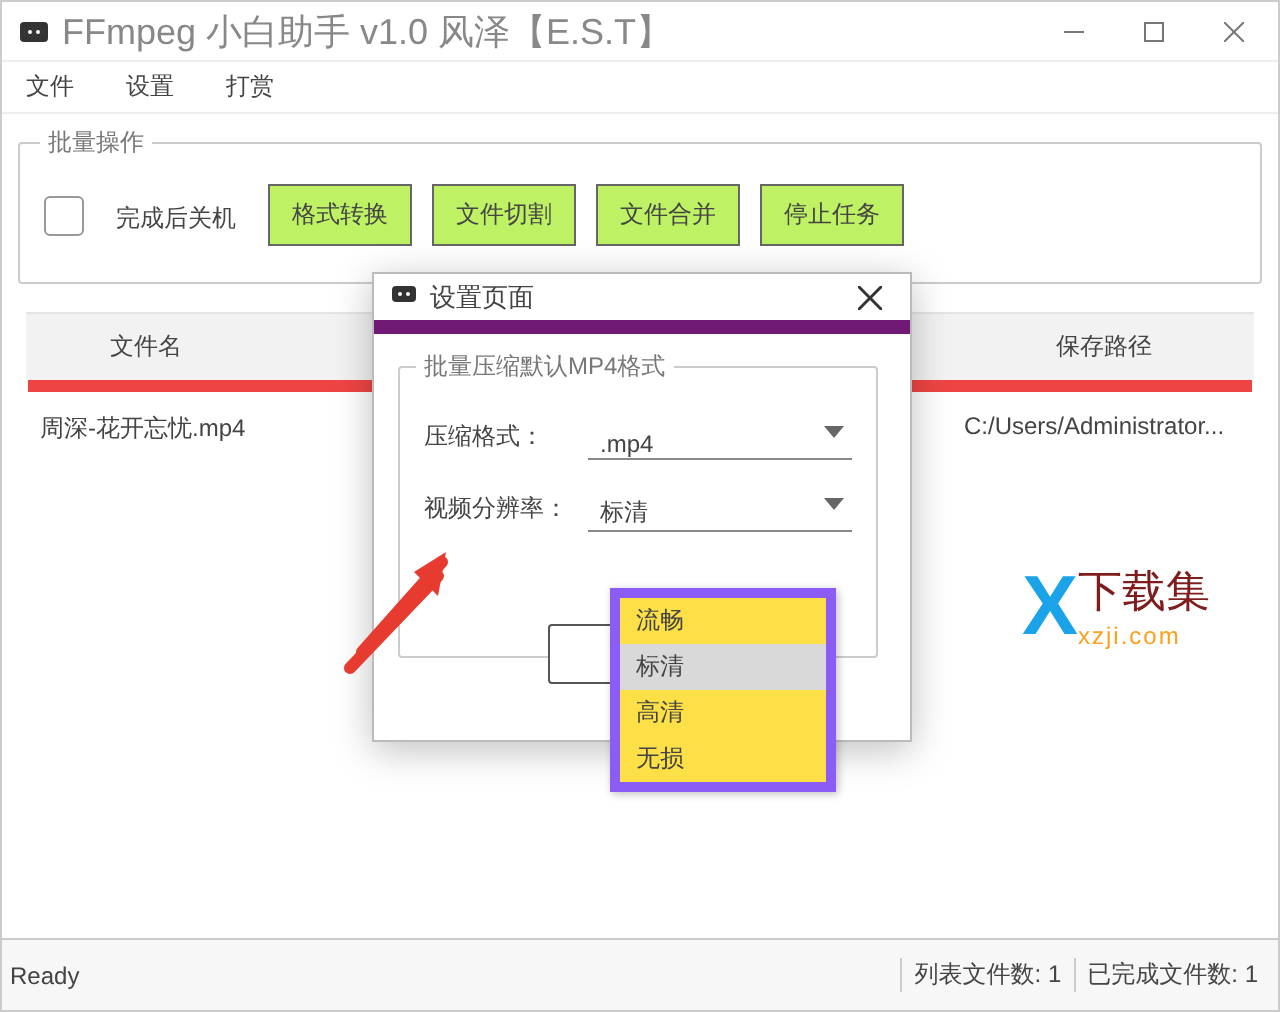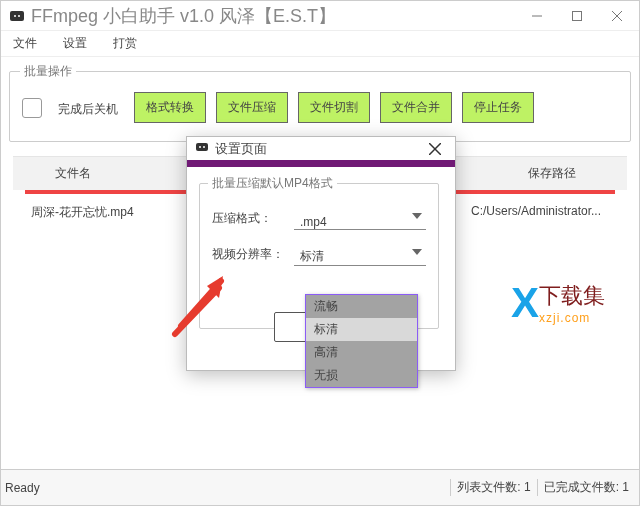--- a/index.html
+++ b/index.html
@@ -19,21 +19,21 @@
   .batchrow{display:flex;align-items:center;gap:10px}
   .chklabel{display:flex;align-items:flex-end;gap:16px;margin-right:6px}
   .chkbx{width:20px;height:20px;border:1px solid #999;border-radius:3px;background:#fff}
   .btn{border:1px solid #666;background:#bef264;padding:6px 10px;min-width:72px;text-align:center}
   
   .tblhead{display:flex;margin:0 12px;border-top:1px solid #e5e5e5}
   .tblhead .th{background:#f2f2f2;padding:8px 6px;text-align:center;border-right:0;font-family:Liberation Serif, serif;}
   .c1{width:120px}
   .c2{flex:1}
   .c3{width:150px}
-  .tblrow{display:flex;margin:0 24px;border-top:4px solid #ef4444}
+  .tblrow{display:flex;margin:0 13px;border-top:6px solid #ef4444}
   .tblrow .td{padding:10px 6px;white-space:nowrap;overflow:hidden;text-overflow:ellipsis}
   
   .statusbar{position:absolute;left:0;right:0;bottom:0;height:36px;border-top:1px solid #ccc;display:flex;align-items:center;padding:0 4px;background:#f7f7f7}
   .statusbar .sfill{flex:1}
   .statusbar .scell{border-left:1px solid #ccc;padding:0 6px}
   
   .watermark{position:absolute;right:34px;top:280px;pointer-events:none;display:flex;align-items:center}
   .wmx{font-size:42px;font-weight:900;color:#1aa3e8;line-height:1}
   .wm-cn{font-size:22px;font-weight:400;color:#7f1d1d}
   .wm-url{font-size:12px;color:#ff9f1a;letter-spacing:1px}
@@ -43,21 +43,21 @@
   .modal .mtitle .mtxt{flex:1;font-size:13px}
   .modal .mtitle .mclose{width:24px;height:24px;display:flex;align-items:center;justify-content:center;font-size:16px}
   .modal .group{margin:16px 16px 0 12px;border:1px solid #ccc;border-radius:2px;padding:22px 12px 50px 12px;position:relative}
   .modal .glabel{position:absolute;top:-9px;left:8px;background:#fff;padding:0 4px;color:#777}
   .frow{display:flex;align-items:center;margin-bottom:12px}
   .frow .fl{width:82px;text-align:left;padding-right:4px}
   .dropdown{flex:1;height:24px;border:0;border-bottom:1px solid #888;display:flex;align-items:flex-end;position:relative;padding:0 6px;background:#fff}
   .dropdown .caret{position:absolute;right:4px;top:7px;width:0;height:0;border-left:5px solid transparent;border-right:5px solid transparent;border-top:6px solid #666}
   .savebtn{position:absolute;left:74px;bottom:-14px;width:120px;height:30px;border:1.5px solid #555;background:#fff;border-radius:2px;display:flex;align-items:center;justify-content:center}
   
-  .dlist{position:absolute;left:105px;top:110px;width:113px;background:#a3a3a3;border:1px solid #8b5cf6;box-shadow:1px 1px 4px rgba(0,0,0,0.25)}
+  .dlist{position:absolute;left:105px;top:110px;width:113px;background:#fde047;border:5px solid #8b5cf6;box-shadow:1px 1px 4px rgba(0,0,0,0.25)}
   .dlist .opt{padding:3px 8px}
   .dlist .opt.sel{background:#d9d9d9}
   
   .arrow{position:absolute;left:160px;top:275px;pointer-events:none}
 </style>
 </head>
 <body>
 
 <div class="win">
 
@@ -95,21 +95,20 @@
   </div>
 
   <div class="batchbox">
     <div class="batchlabel">批量操作</div>
     <div class="batchrow">
       <label class="chklabel">
         <span class="chkbx"></span>
         <span>完成后关机</span>
       </label>
       <div class="btn">格式转换</div>
-      <div class="btn">文件压缩</div>
       <div class="btn">文件切割</div>
       <div class="btn">文件合并</div>
       <div class="btn">停止任务</div>
     </div>
   </div>
 
   <div class="tblhead">
     <div class="th c1">文件名</div>
     <div class="th c2"></div>
     <div class="th c3">保存路径</div>

